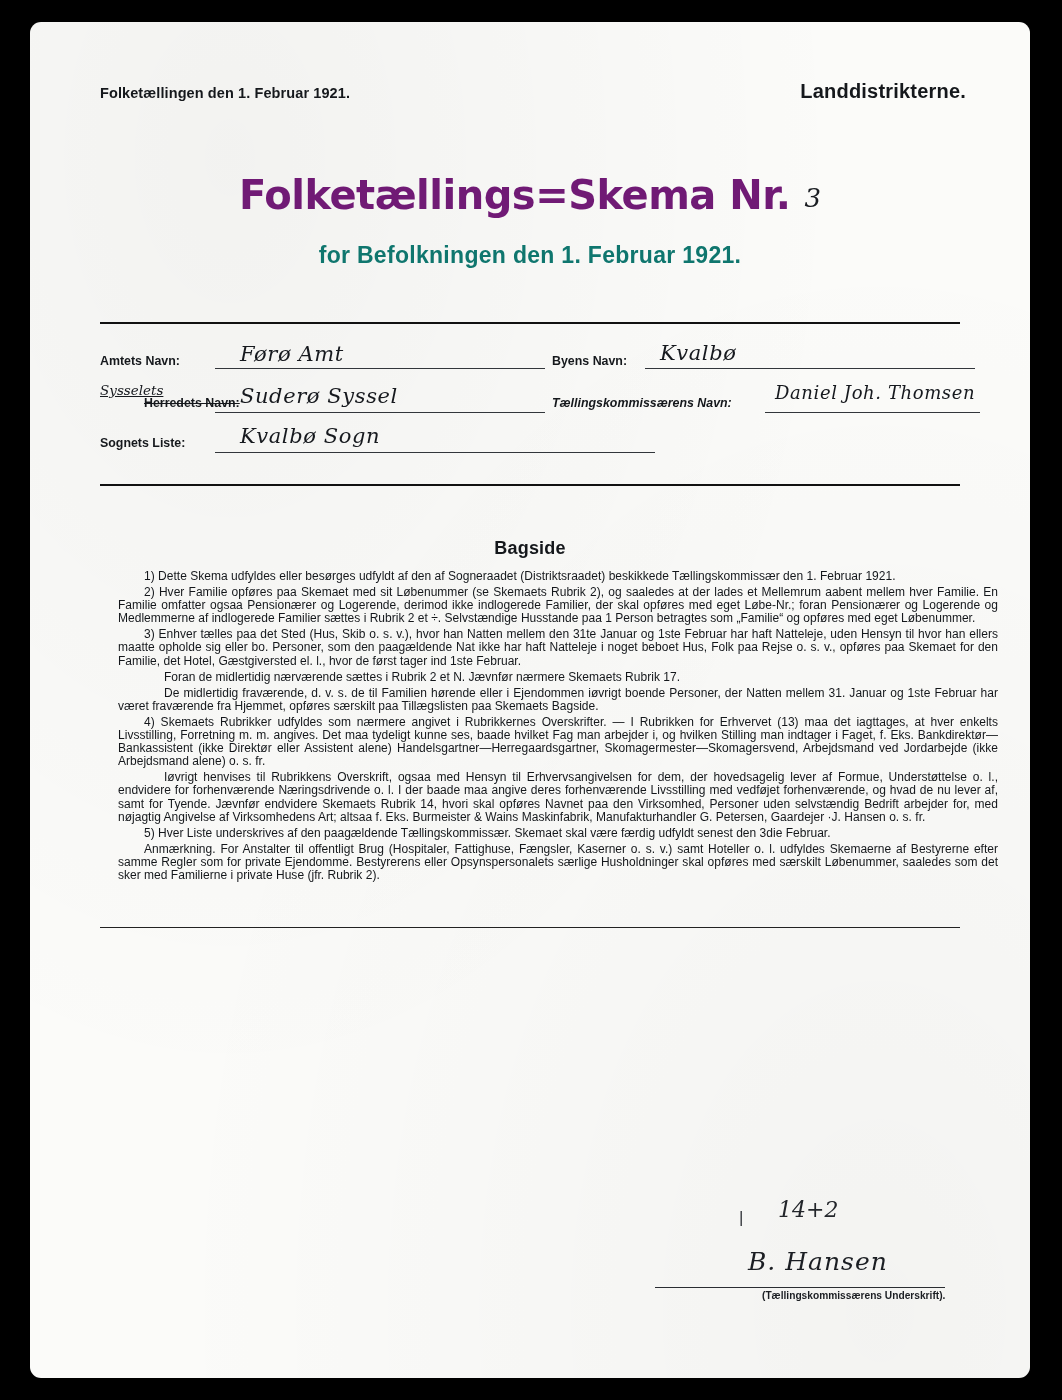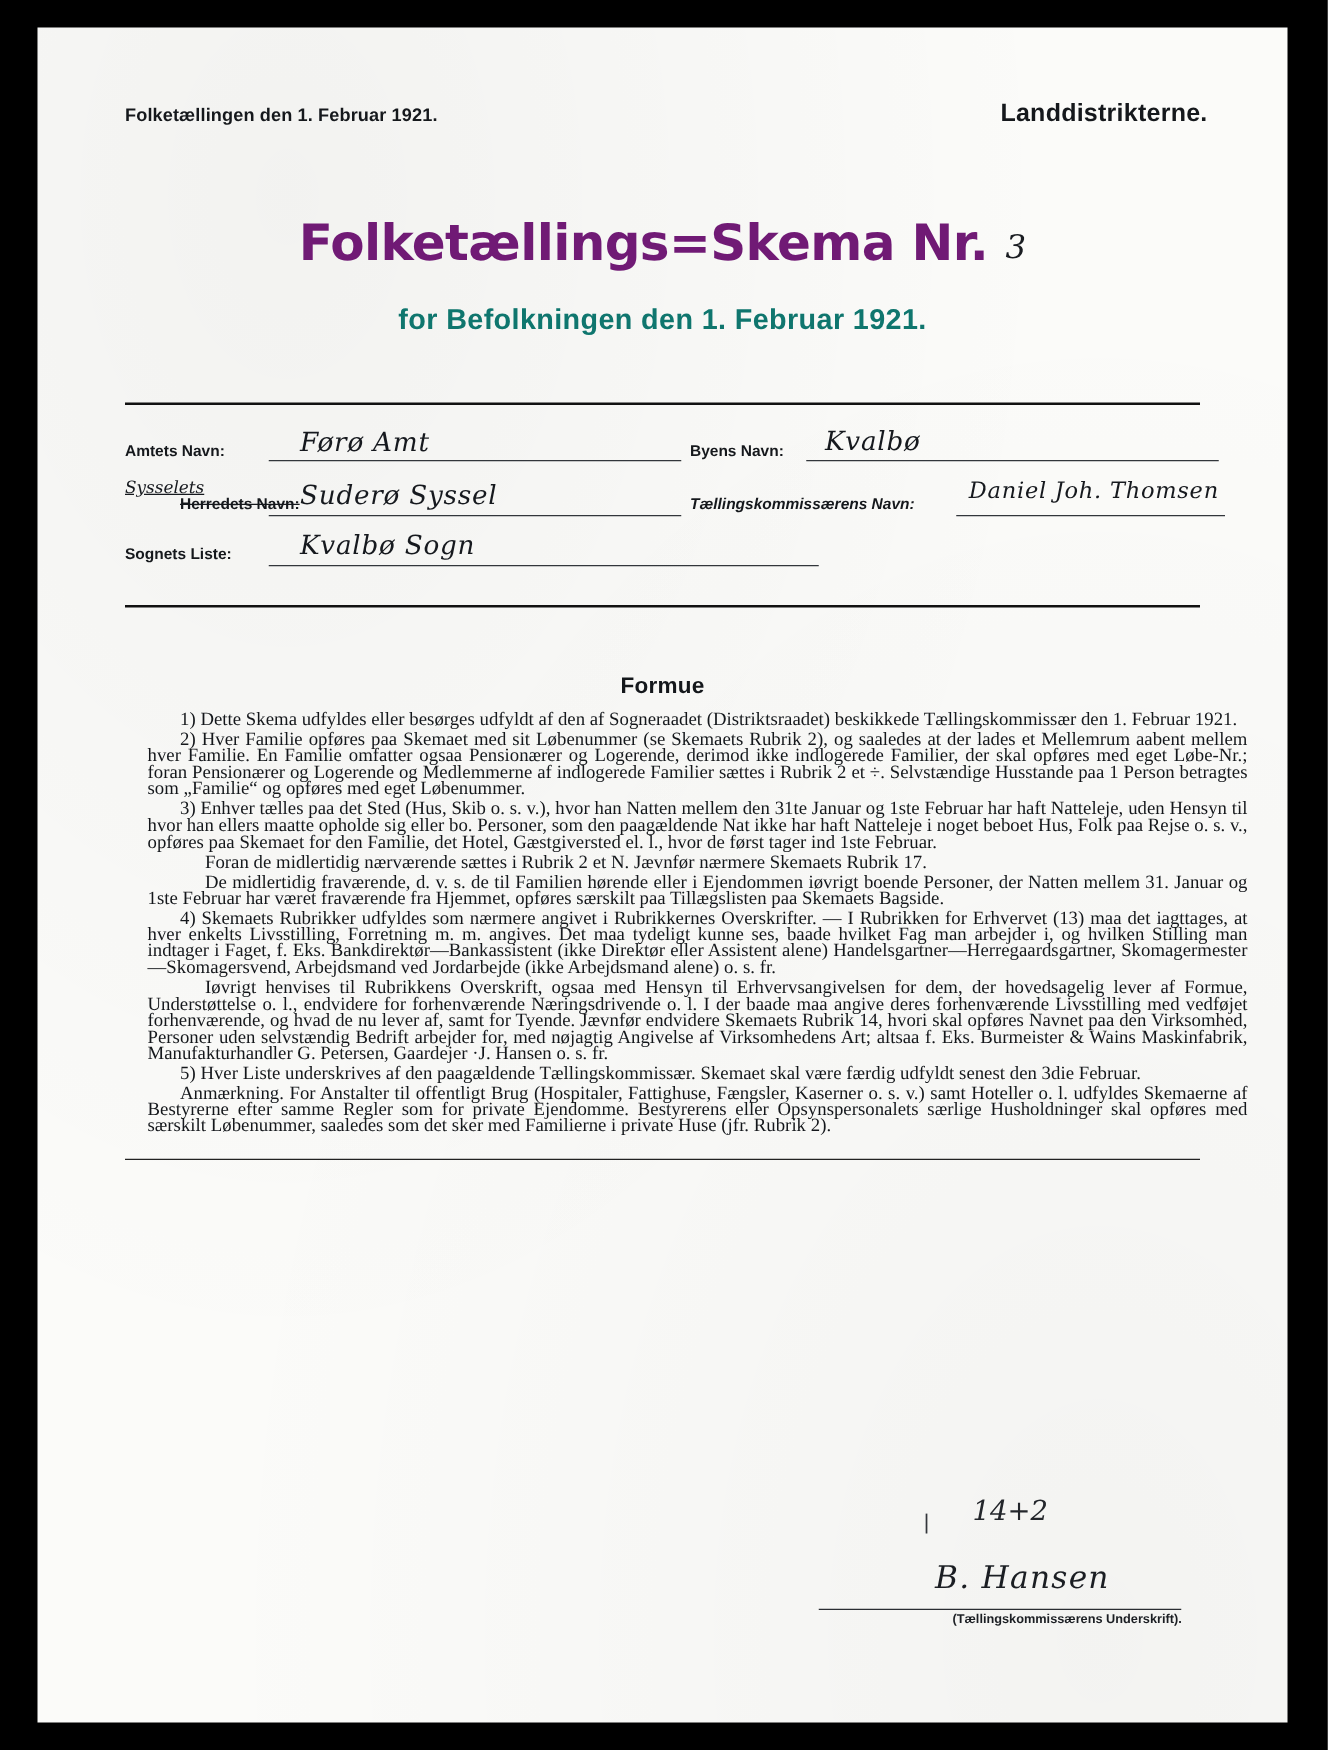--- a/index.html
+++ b/index.html
@@ -14,20 +14,21 @@
     font-family: "Liberation Sans", sans-serif;
   }
   .page {
     position: absolute;
     left: 30px;
     top: 22px;
     width: 1000px;
     height: 1356px;
     background: #fbfbf9;
     box-sizing: border-box;
+    border-radius: 11px;
   }
   .scan-noise {
     position: absolute;
     inset: 0;
     background:
       radial-gradient(ellipse at 20% 10%, rgba(0,0,0,0.035), rgba(0,0,0,0) 55%),
       radial-gradient(ellipse at 85% 95%, rgba(0,0,0,0.03), rgba(0,0,0,0) 60%);
     pointer-events: none;
   }
 
@@ -157,26 +158,25 @@
   }
   .rules {
     position: absolute;
     left: 88px;
     top: 548px;
     width: 880px;
     color: #14171b;
   }
   .rules p {
     margin: 0 0 3px 0;
-    font-size: 15px;
+    font-size: 12px;
     line-height: 13.1px;
     text-align: justify;
     text-justify: inter-word;
     letter-spacing: 0.02px;
-    font-family: Liberation Serif, serif;
   }
   .rules p.ind { text-indent: 26px; }
   .rules p.ind2 { text-indent: 46px; }
 
   
   .note-num {
     position: absolute;
     left: 748px;
     top: 1175px;
     font-family: "DejaVu Serif", serif;
@@ -262,21 +262,21 @@
     <div class="frow">
       <div class="flabel" style="left:0; top:16px;">Sognets Liste:</div>
       <div class="fscript" style="left:140px; top:4px;">Kvalbø Sogn</div>
       <div class="fline" style="left:115px; top:32px; width:440px;"></div>
     </div>
 
   </div>
 
   <div class="hr" style="top:462px;"></div>
 
-  <div class="regler-h">Formue</div>
+  <div class="regler-h">Bagside</div>
 
   <div class="rules">
     <p class="ind">1) Dette Skema udfyldes eller besørges udfyldt af den af Sogneraadet (Distriktsraadet) beskikkede Tællingskommissær den 1. Februar 1921.</p>
     <p class="ind">2) Hver Familie opføres paa Skemaet med sit Løbenummer (se Skemaets Rubrik 2), og saaledes at der lades et Mellemrum aabent mellem hver Familie. En Familie omfatter ogsaa Pensionærer og Logerende, derimod ikke indlogerede Familier, der skal opføres med eget Løbe-Nr.; foran Pensionærer og Logerende og Medlemmerne af indlogerede Familier sættes i Rubrik 2 et ÷. Selvstændige Husstande paa 1 Person betragtes som „Familie“ og opføres med eget Løbenummer.</p>
     <p class="ind">3) Enhver tælles paa det Sted (Hus, Skib o. s. v.), hvor han Natten mellem den 31te Januar og 1ste Februar har haft Natteleje, uden Hensyn til hvor han ellers maatte opholde sig eller bo. Personer, som den paagældende Nat ikke har haft Natteleje i noget beboet Hus, Folk paa Rejse o. s. v., opføres paa Skemaet for den Familie, det Hotel, Gæstgiversted el. l., hvor de først tager ind 1ste Februar.</p>
     <p class="ind2">Foran de midlertidig nærværende sættes i Rubrik 2 et N. Jævnfør nærmere Skemaets Rubrik 17.</p>
     <p class="ind2">De midlertidig fraværende, d. v. s. de til Familien hørende eller i Ejendommen iøvrigt boende Personer, der Natten mellem 31. Januar og 1ste Februar har været fraværende fra Hjemmet, opføres særskilt paa Tillægslisten paa Skemaets Bagside.</p>
     <p class="ind">4) Skemaets Rubrikker udfyldes som nærmere angivet i Rubrikkernes Overskrifter. — I Rubrikken for Erhvervet (13) maa det iagttages, at hver enkelts Livsstilling, Forretning m. m. angives. Det maa tydeligt kunne ses, baade hvilket Fag man arbejder i, og hvilken Stilling man indtager i Faget, f. Eks. Bankdirektør—Bankassistent (ikke Direktør eller Assistent alene) Handelsgartner—Herregaardsgartner, Skomagermester—Skomagersvend, Arbejdsmand ved Jordarbejde (ikke Arbejdsmand alene) o. s. fr.</p>
     <p class="ind2">Iøvrigt henvises til Rubrikkens Overskrift, ogsaa med Hensyn til Erhvervsangivelsen for dem, der hovedsagelig lever af Formue, Understøttelse o. l., endvidere for forhenværende Næringsdrivende o. l. I der baade maa angive deres forhenværende Livsstilling med vedføjet forhenværende, og hvad de nu lever af, samt for Tyende. Jævnfør endvidere Skemaets Rubrik 14, hvori skal opføres Navnet paa den Virksomhed, Personer uden selvstændig Bedrift arbejder for, med nøjagtig Angivelse af Virksomhedens Art; altsaa f. Eks. Burmeister &amp; Wains Maskinfabrik, Manufakturhandler G. Petersen, Gaardejer ·J. Hansen o. s. fr.</p>
     <p class="ind">5) Hver Liste underskrives af den paagældende Tællingskommissær. Skemaet skal være færdig udfyldt senest den 3die Februar.</p>

